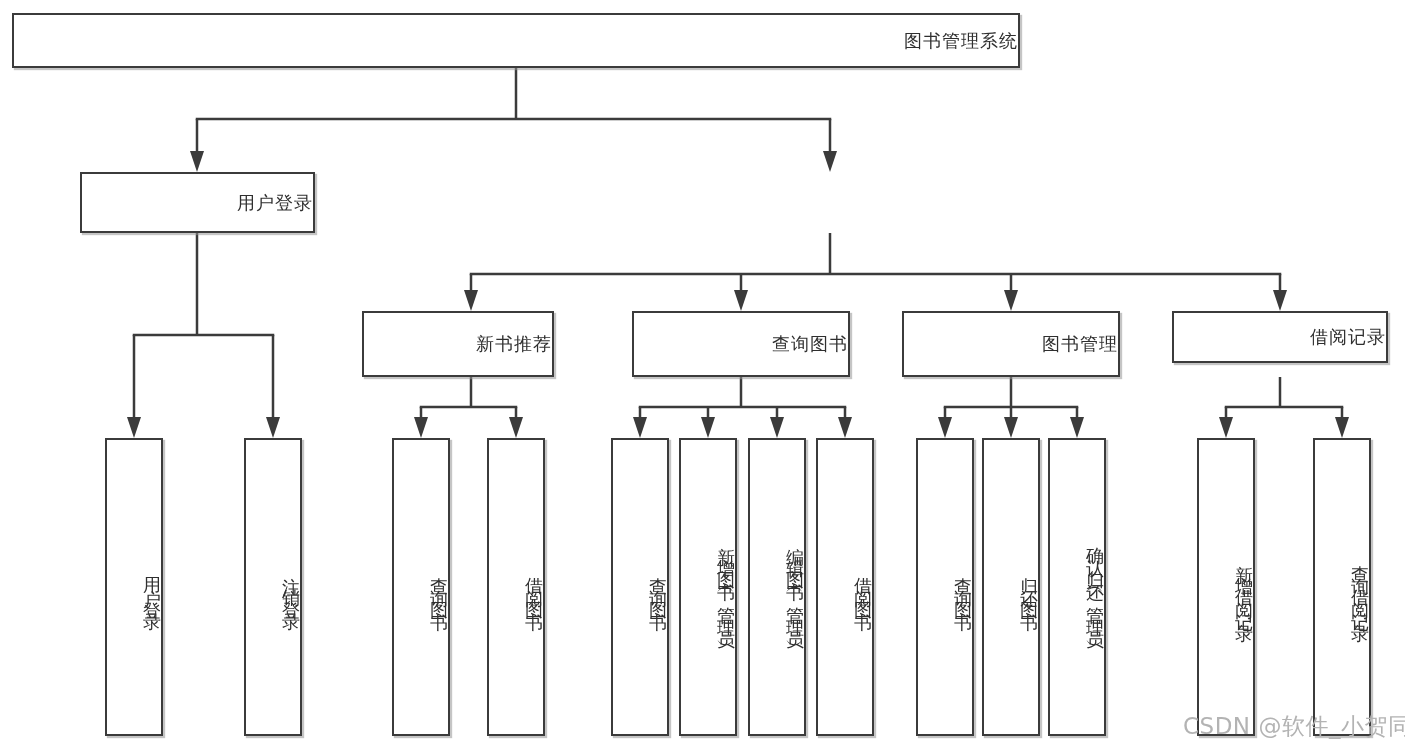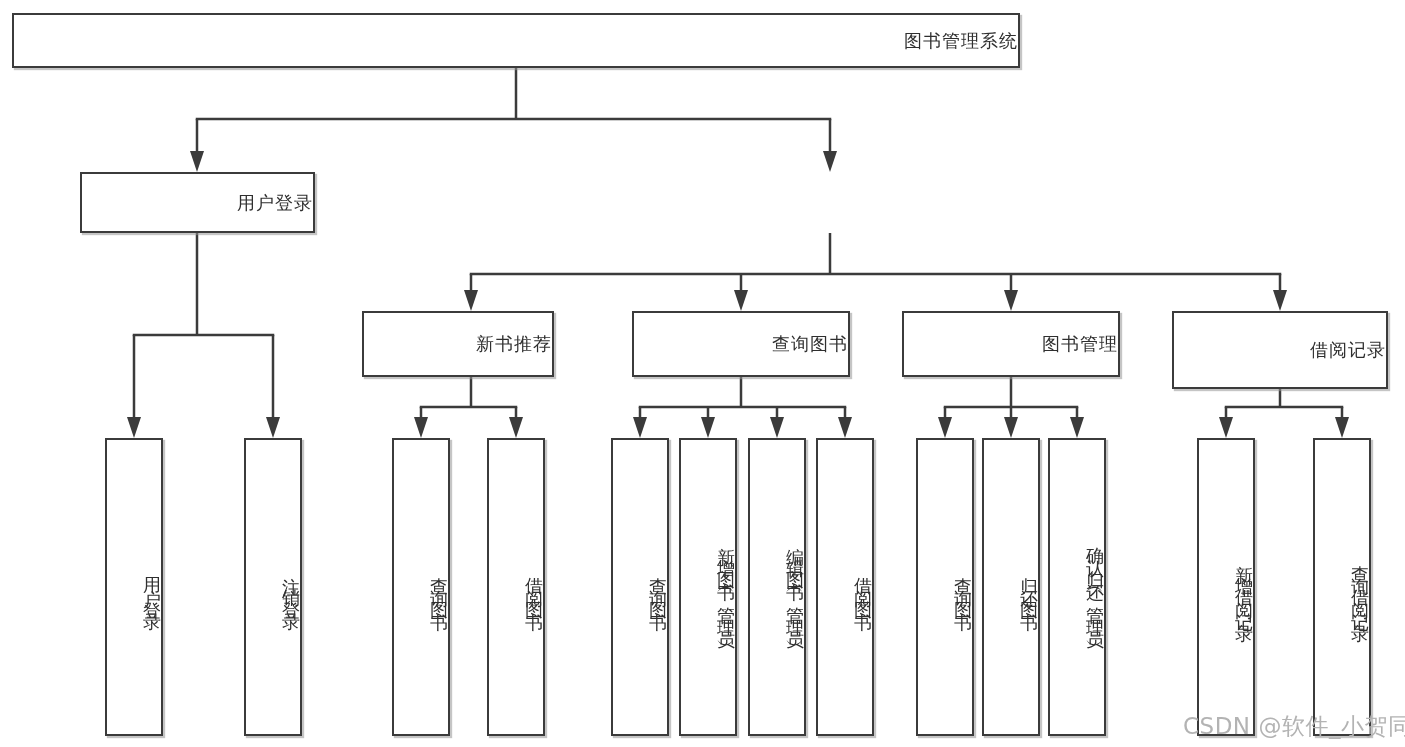--- a/index.html
+++ b/index.html
@@ -110,21 +110,21 @@
 
   <div class="node" style="left:362px;top:311px;width:192px;height:66px">
     <span class="hlabel">新书推荐</span>
   </div>
   <div class="node" style="left:632px;top:311px;width:218px;height:66px">
     <span class="hlabel">查询图书</span>
   </div>
   <div class="node" style="left:902px;top:311px;width:218px;height:66px">
     <span class="hlabel">图书管理</span>
   </div>
-  <div class="node" style="left:1172px;top:311px;width:216px;height:78px">
+  <div class="node" style="left:1172px;top:311px;width:216px;height:52px">
     <span class="hlabel">借阅记录</span>
   </div>
 
   <div class="node" style="left:105px;top:438px;width:58px;height:298px">
     <span class="vlabel">用户登录</span>
   </div>
   <div class="node" style="left:244px;top:438px;width:58px;height:298px">
     <span class="vlabel">注销登录</span>
   </div>
 

